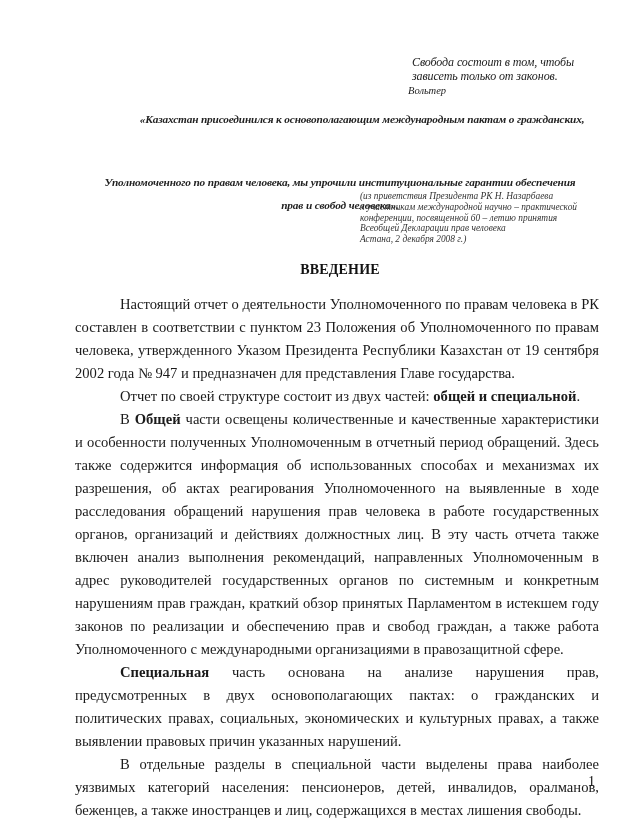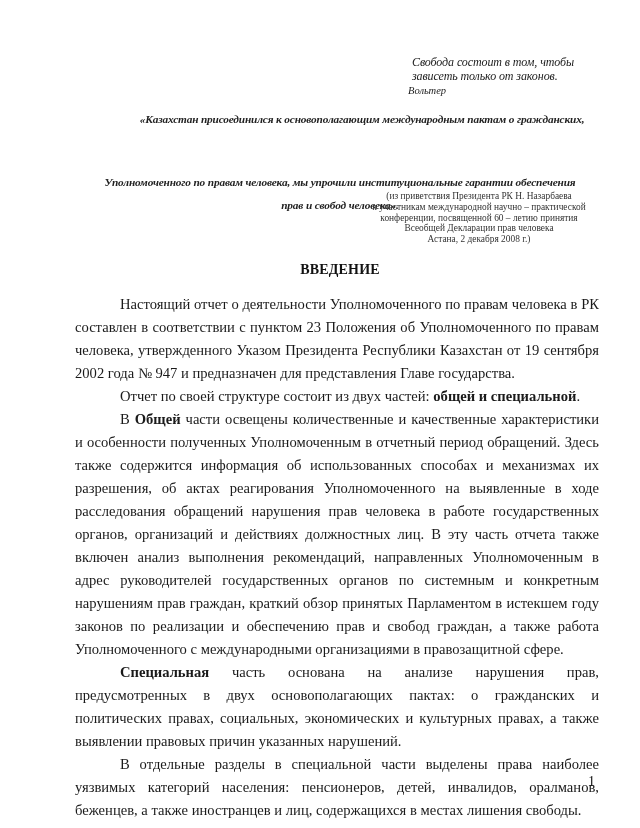--- a/index.html
+++ b/index.html
@@ -59,21 +59,22 @@
     }
     .quote-line { display: block; white-space: nowrap; }
     .quote-line.l1 { padding-left: 44px; }
     .quote-line.l2 { padding-right: 24px; }
     .quote-line.l3 { padding-left: 0; margin-top: 40px; }
     .source {
       position: absolute;
       left: 360px;
       top: 191px;
       width: 238px;
-      text-align: center;
+      text-align: left;
+      font-style: italic;
       font-size: 9.4px;
       line-height: 10.8px;
       color: #333;
     }
     .source-line { display: block; white-space: nowrap; }
     .heading {
       position: absolute;
       left: 0;
       top: 262px;
       width: 680px;

